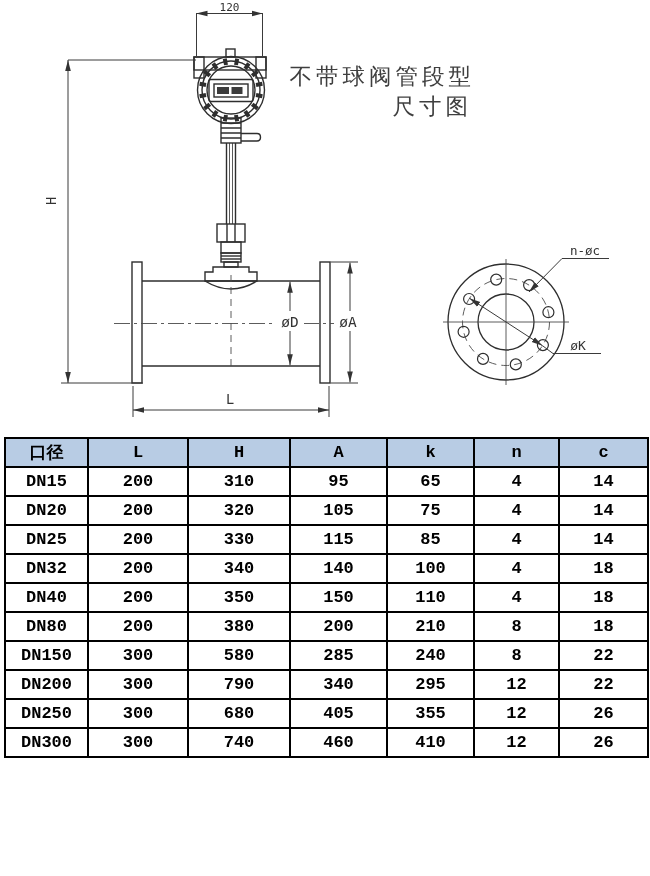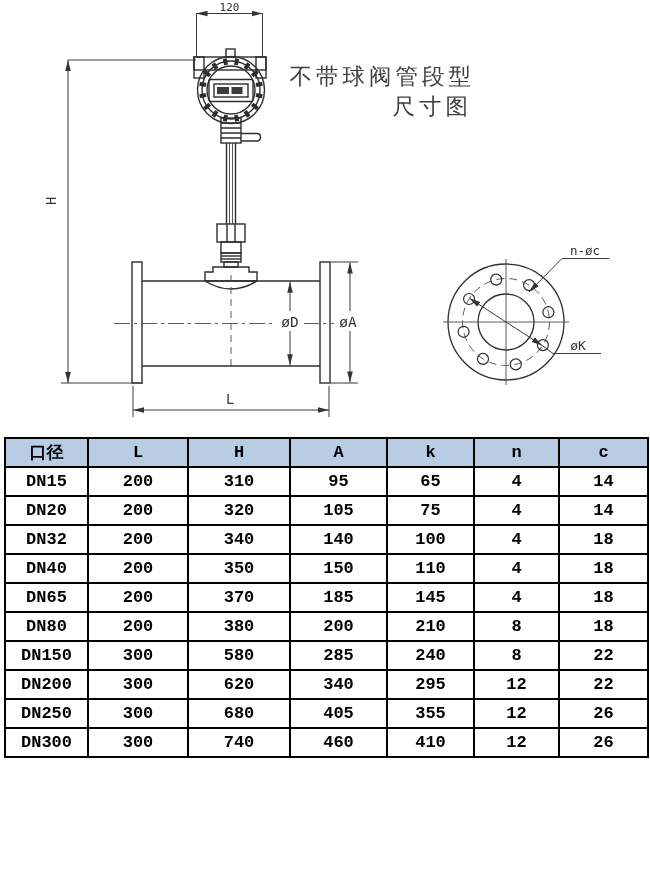--- a/index.html
+++ b/index.html
@@ -208,43 +208,43 @@
         <tr>
           <td>DN20</td>
           <td>200</td>
           <td>320</td>
           <td>105</td>
           <td>75</td>
           <td>4</td>
           <td>14</td>
         </tr>
         <tr>
+          <td>DN25</td>
+          <td>200</td>
+          <td>330</td>
+          <td>115</td>
+          <td>85</td>
+          <td>4</td>
+          <td>14</td>
+        </tr>
+        <tr>
           <td>DN32</td>
           <td>200</td>
           <td>340</td>
           <td>140</td>
           <td>100</td>
           <td>4</td>
           <td>18</td>
         </tr>
         <tr>
           <td>DN40</td>
           <td>200</td>
           <td>350</td>
           <td>150</td>
           <td>110</td>
-          <td>4</td>
-          <td>18</td>
-        </tr>
-        <tr>
-          <td>DN65</td>
-          <td>200</td>
-          <td>370</td>
-          <td>185</td>
-          <td>145</td>
           <td>4</td>
           <td>18</td>
         </tr>
         <tr>
           <td>DN80</td>
           <td>200</td>
           <td>380</td>
           <td>200</td>
           <td>210</td>
           <td>8</td>
@@ -255,21 +255,21 @@
           <td>300</td>
           <td>580</td>
           <td>285</td>
           <td>240</td>
           <td>8</td>
           <td>22</td>
         </tr>
         <tr>
           <td>DN200</td>
           <td>300</td>
-          <td>620</td>
+          <td>790</td>
           <td>340</td>
           <td>295</td>
           <td>12</td>
           <td>22</td>
         </tr>
         <tr>
           <td>DN250</td>
           <td>300</td>
           <td>680</td>
           <td>405</td>

